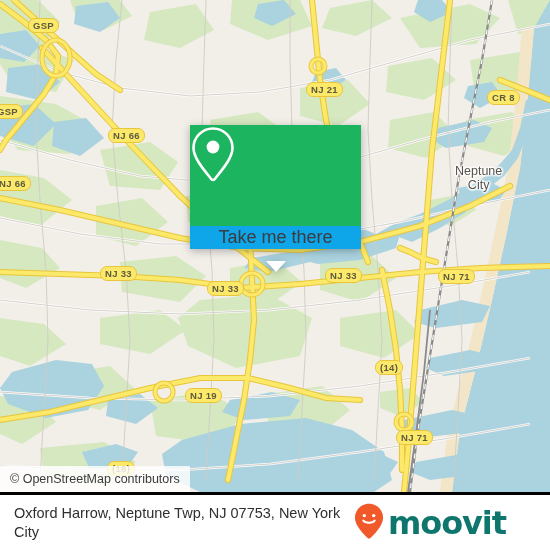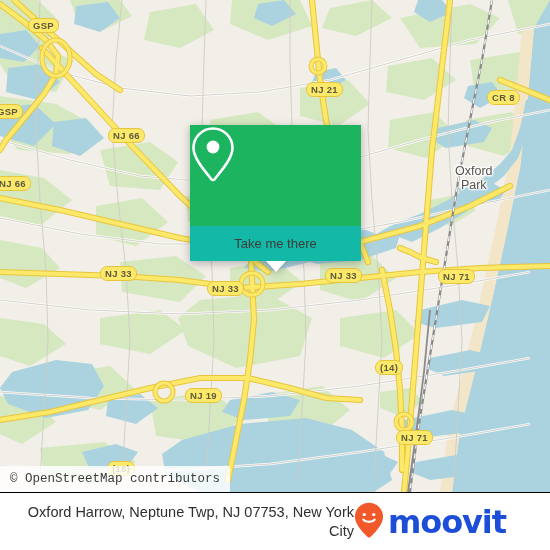--- a/index.html
+++ b/index.html
@@ -57,25 +57,25 @@
     width:171px;
     filter:drop-shadow(0 2px 4px rgba(0,0,0,.28));
   }
   #popup .pp-head{
     height:101px;
     background:#1DB45F;
     display:flex;align-items:center;justify-content:center;
   }
   #popup .pp-head svg{display:block;}
   #popup .pp-foot{
-    height:35px;
-    background:#14b8a6;
+    height:23px;
+    background:#0ea5e9;
     display:flex;align-items:center;justify-content:center;
     color:#3C3C3C;
-    font-size:13px;
+    font-size:18px;
     font-family:"Liberation Sans","DejaVu Sans",sans-serif;
   }
   #popup .pp-tail{
     position:absolute;
     left:50%;margin-left:-10px;
     top:136px;
     width:0;height:0;
     border-left:10px solid transparent;
     border-right:10px solid transparent;
     border-top:11px solid #ffffff;
@@ -84,50 +84,49 @@
   
   #attribution{
     position:absolute;
     left:0;top:466px;
     height:26px;
     display:flex;align-items:center;
     padding:0 10px 0 10px;
     background:rgba(255,255,255,.82);
     color:#3B3B3B;
     font-size:12.5px;
-    font-family:Liberation Mono, monospace;
+    font-family:Liberation Sans, sans-serif;
     white-space:nowrap;
   }
 
   
   #footer{
     position:absolute;left:0;top:492px;
     width:550px;height:58px;
     background:#ffffff;
-    border-top:1px solid #000000;
+    border-top:3px solid #000000;
     display:flex;align-items:center;
     box-sizing:border-box;
-    text-align:right;
   }
   #footer-title{
     flex:1 1 auto;
     padding-left:14px;
     color:#2F2F2F;
     font-size:14.5px;
     line-height:19px;
     max-width:340px;
     font-family:"Liberation Sans","DejaVu Sans",sans-serif;
   }
   #brand{
     display:flex;align-items:center;
     padding-right:14px;
     gap:4px;
   }
   #brand .brand-text{
-    color:#1d4ed8;
+    color:#0f766e;
     font-size:32px;
     line-height:32px;
     font-weight:bold;
     letter-spacing:-1.1px;
     font-family:"DejaVu Sans","Liberation Sans",sans-serif;
   }
 </style>
 </head>
 <body>
 
@@ -314,22 +313,22 @@
     <div class="shield" style="left:100px;top:266px">NJ 33</div>
     <div class="shield" style="left:207px;top:281px">NJ 33</div>
     <div class="shield" style="left:325px;top:268px">NJ 33</div>
     <div class="shield" style="left:438px;top:269px">NJ 71</div>
     <div class="shield" style="left:375px;top:360px">(14)</div>
     <div class="shield" style="left:185px;top:388px">NJ 19</div>
     <div class="shield" style="left:396px;top:430px">NJ 71</div>
     <div class="shield" style="left:107px;top:461px">(18)</div>
 
     <div class="placelabel" style="left:455px;top:164px">
-      <span>Oxford</span><br>
-      <span>Park</span>
+      <span>Neptune</span><br>
+      <span>City</span>
     </div>
 
     <div id="popup">
       <div class="pp-head">
         <span>
           <svg width="46" height="58" viewBox="0 0 46 58" aria-hidden="true">
             <path d="M23 3.5 C12.2 3.5 3.5 12.2 3.5 23 C3.5 33 14 45 21.4 54.2 C22.2 55.2 23.8 55.2 24.6 54.2 C32 45 42.5 33 42.5 23 C42.5 12.2 33.8 3.5 23 3.5 Z" fill="none" stroke="#FFFFFF" stroke-width="2.6"></path>
             <circle cx="23" cy="22" r="6.4" fill="#FFFFFF"></circle>
           </svg>
         </span>

